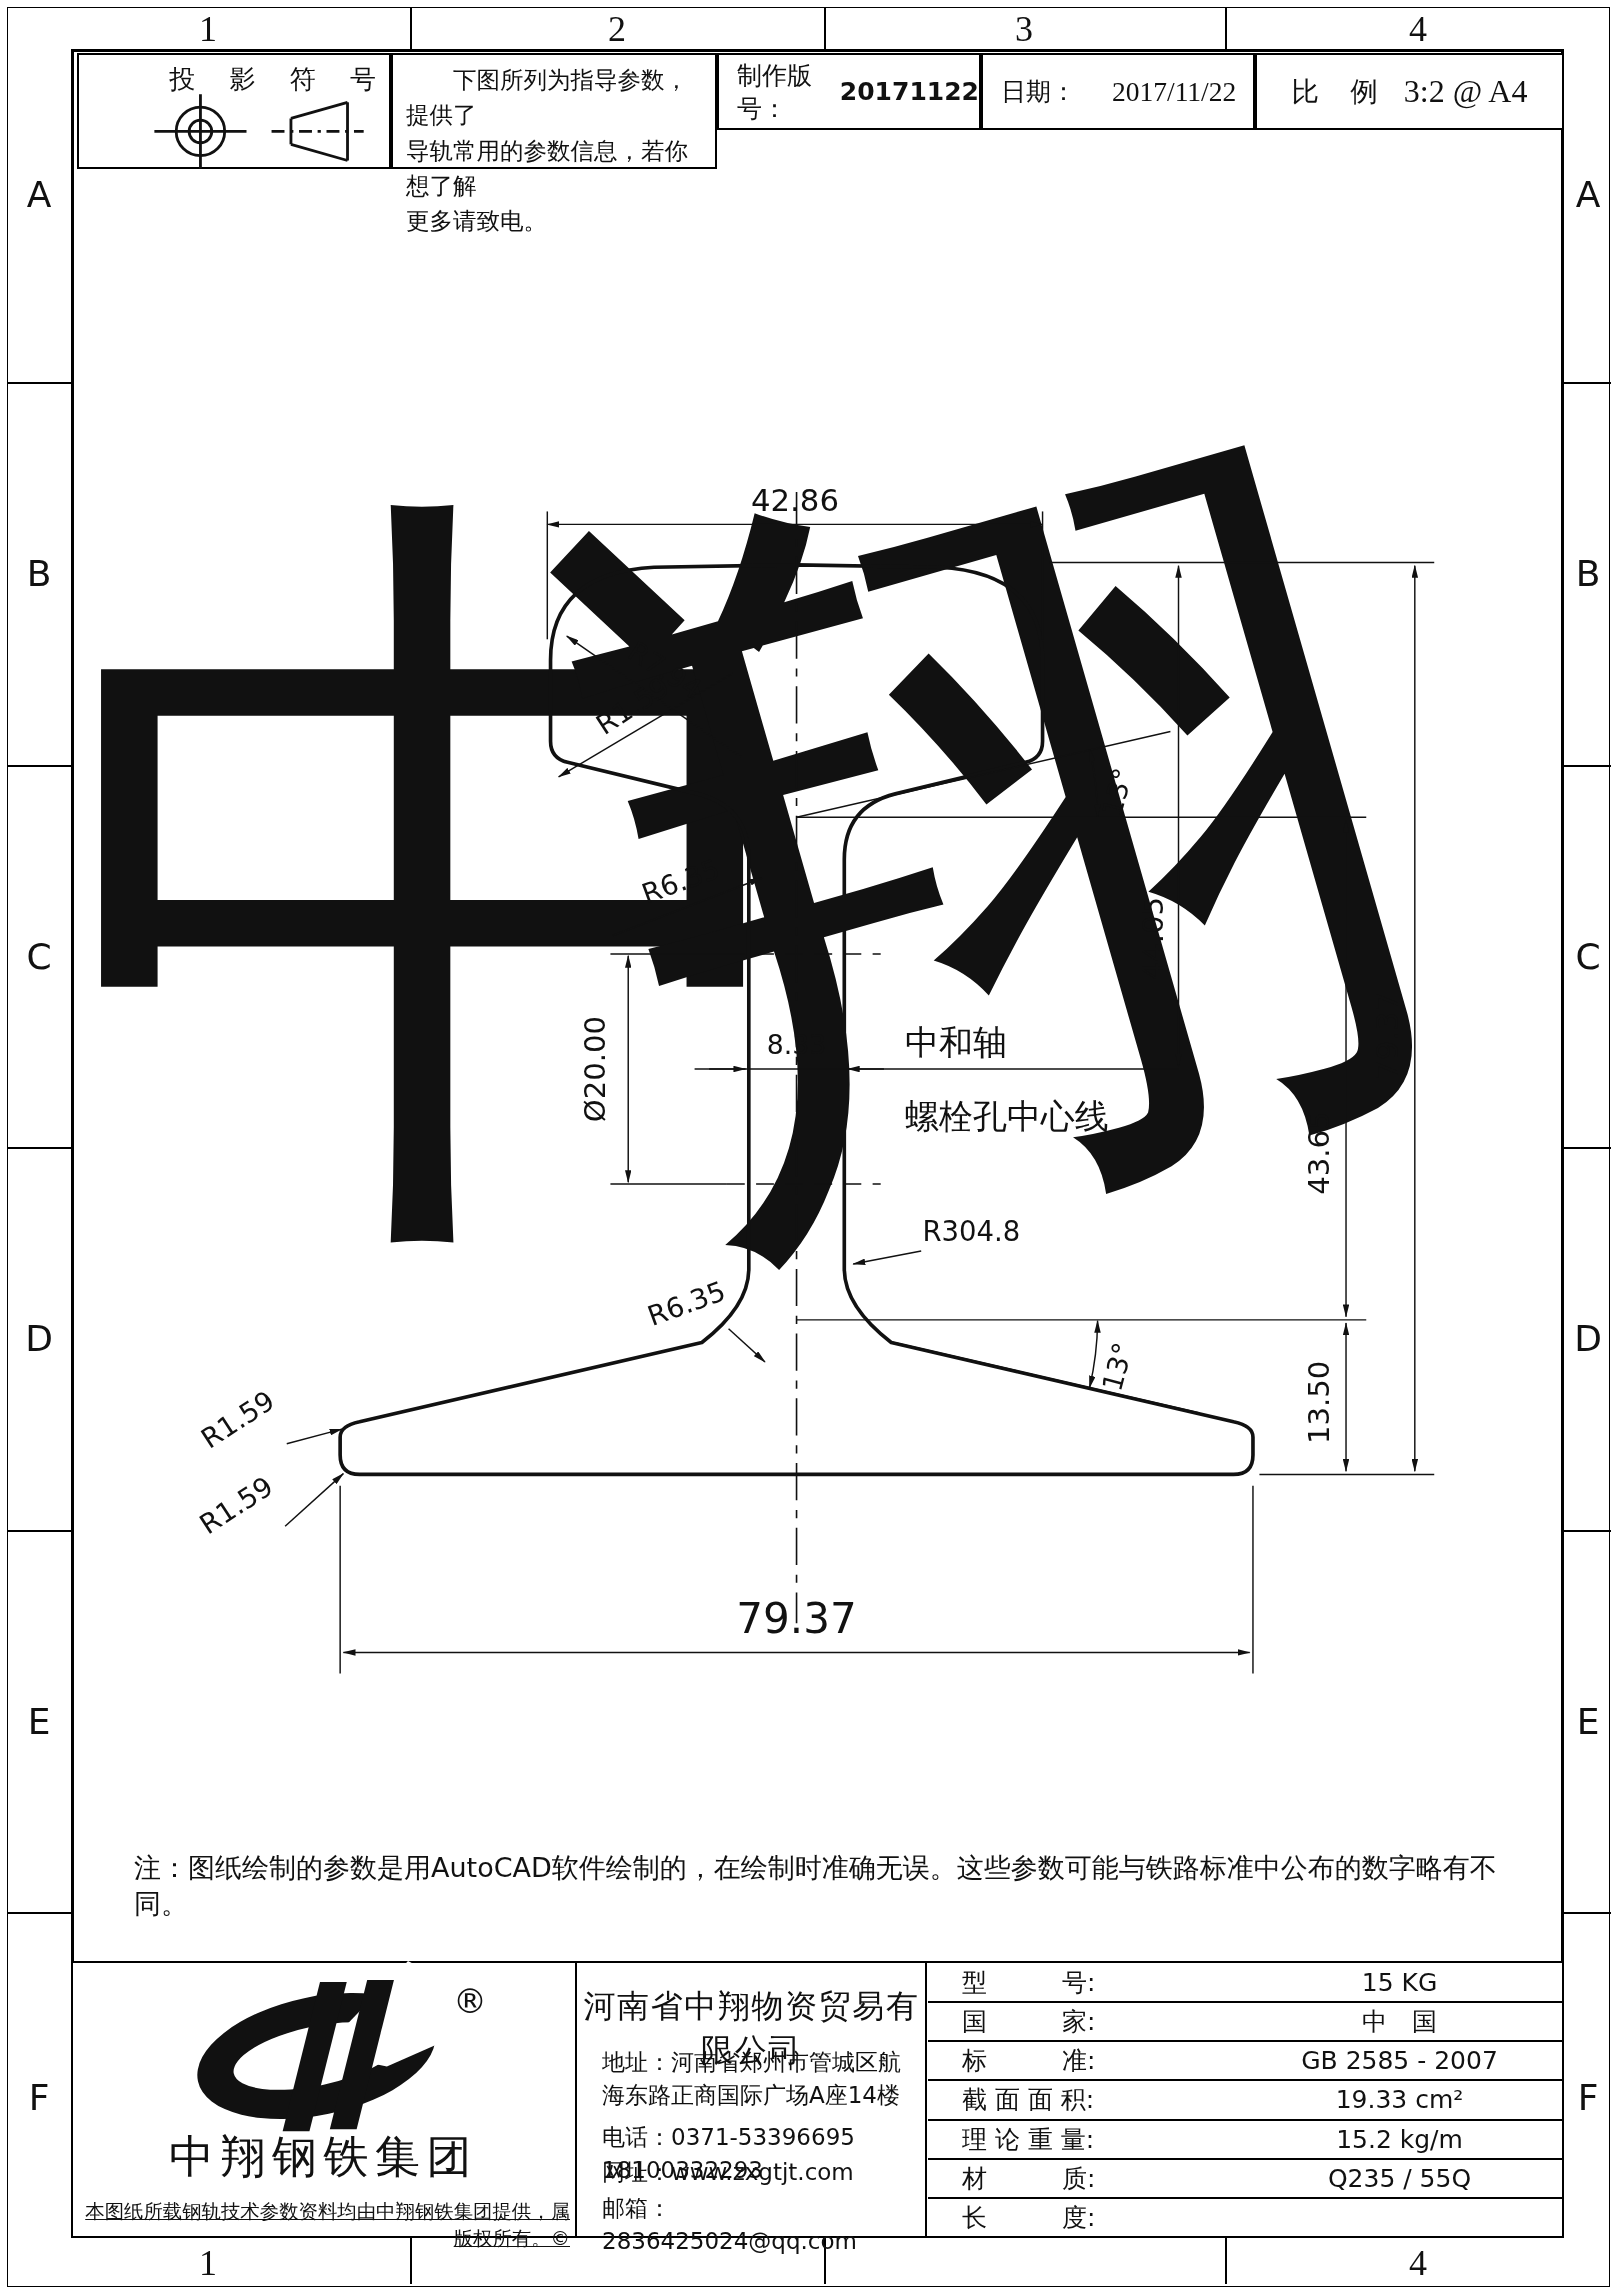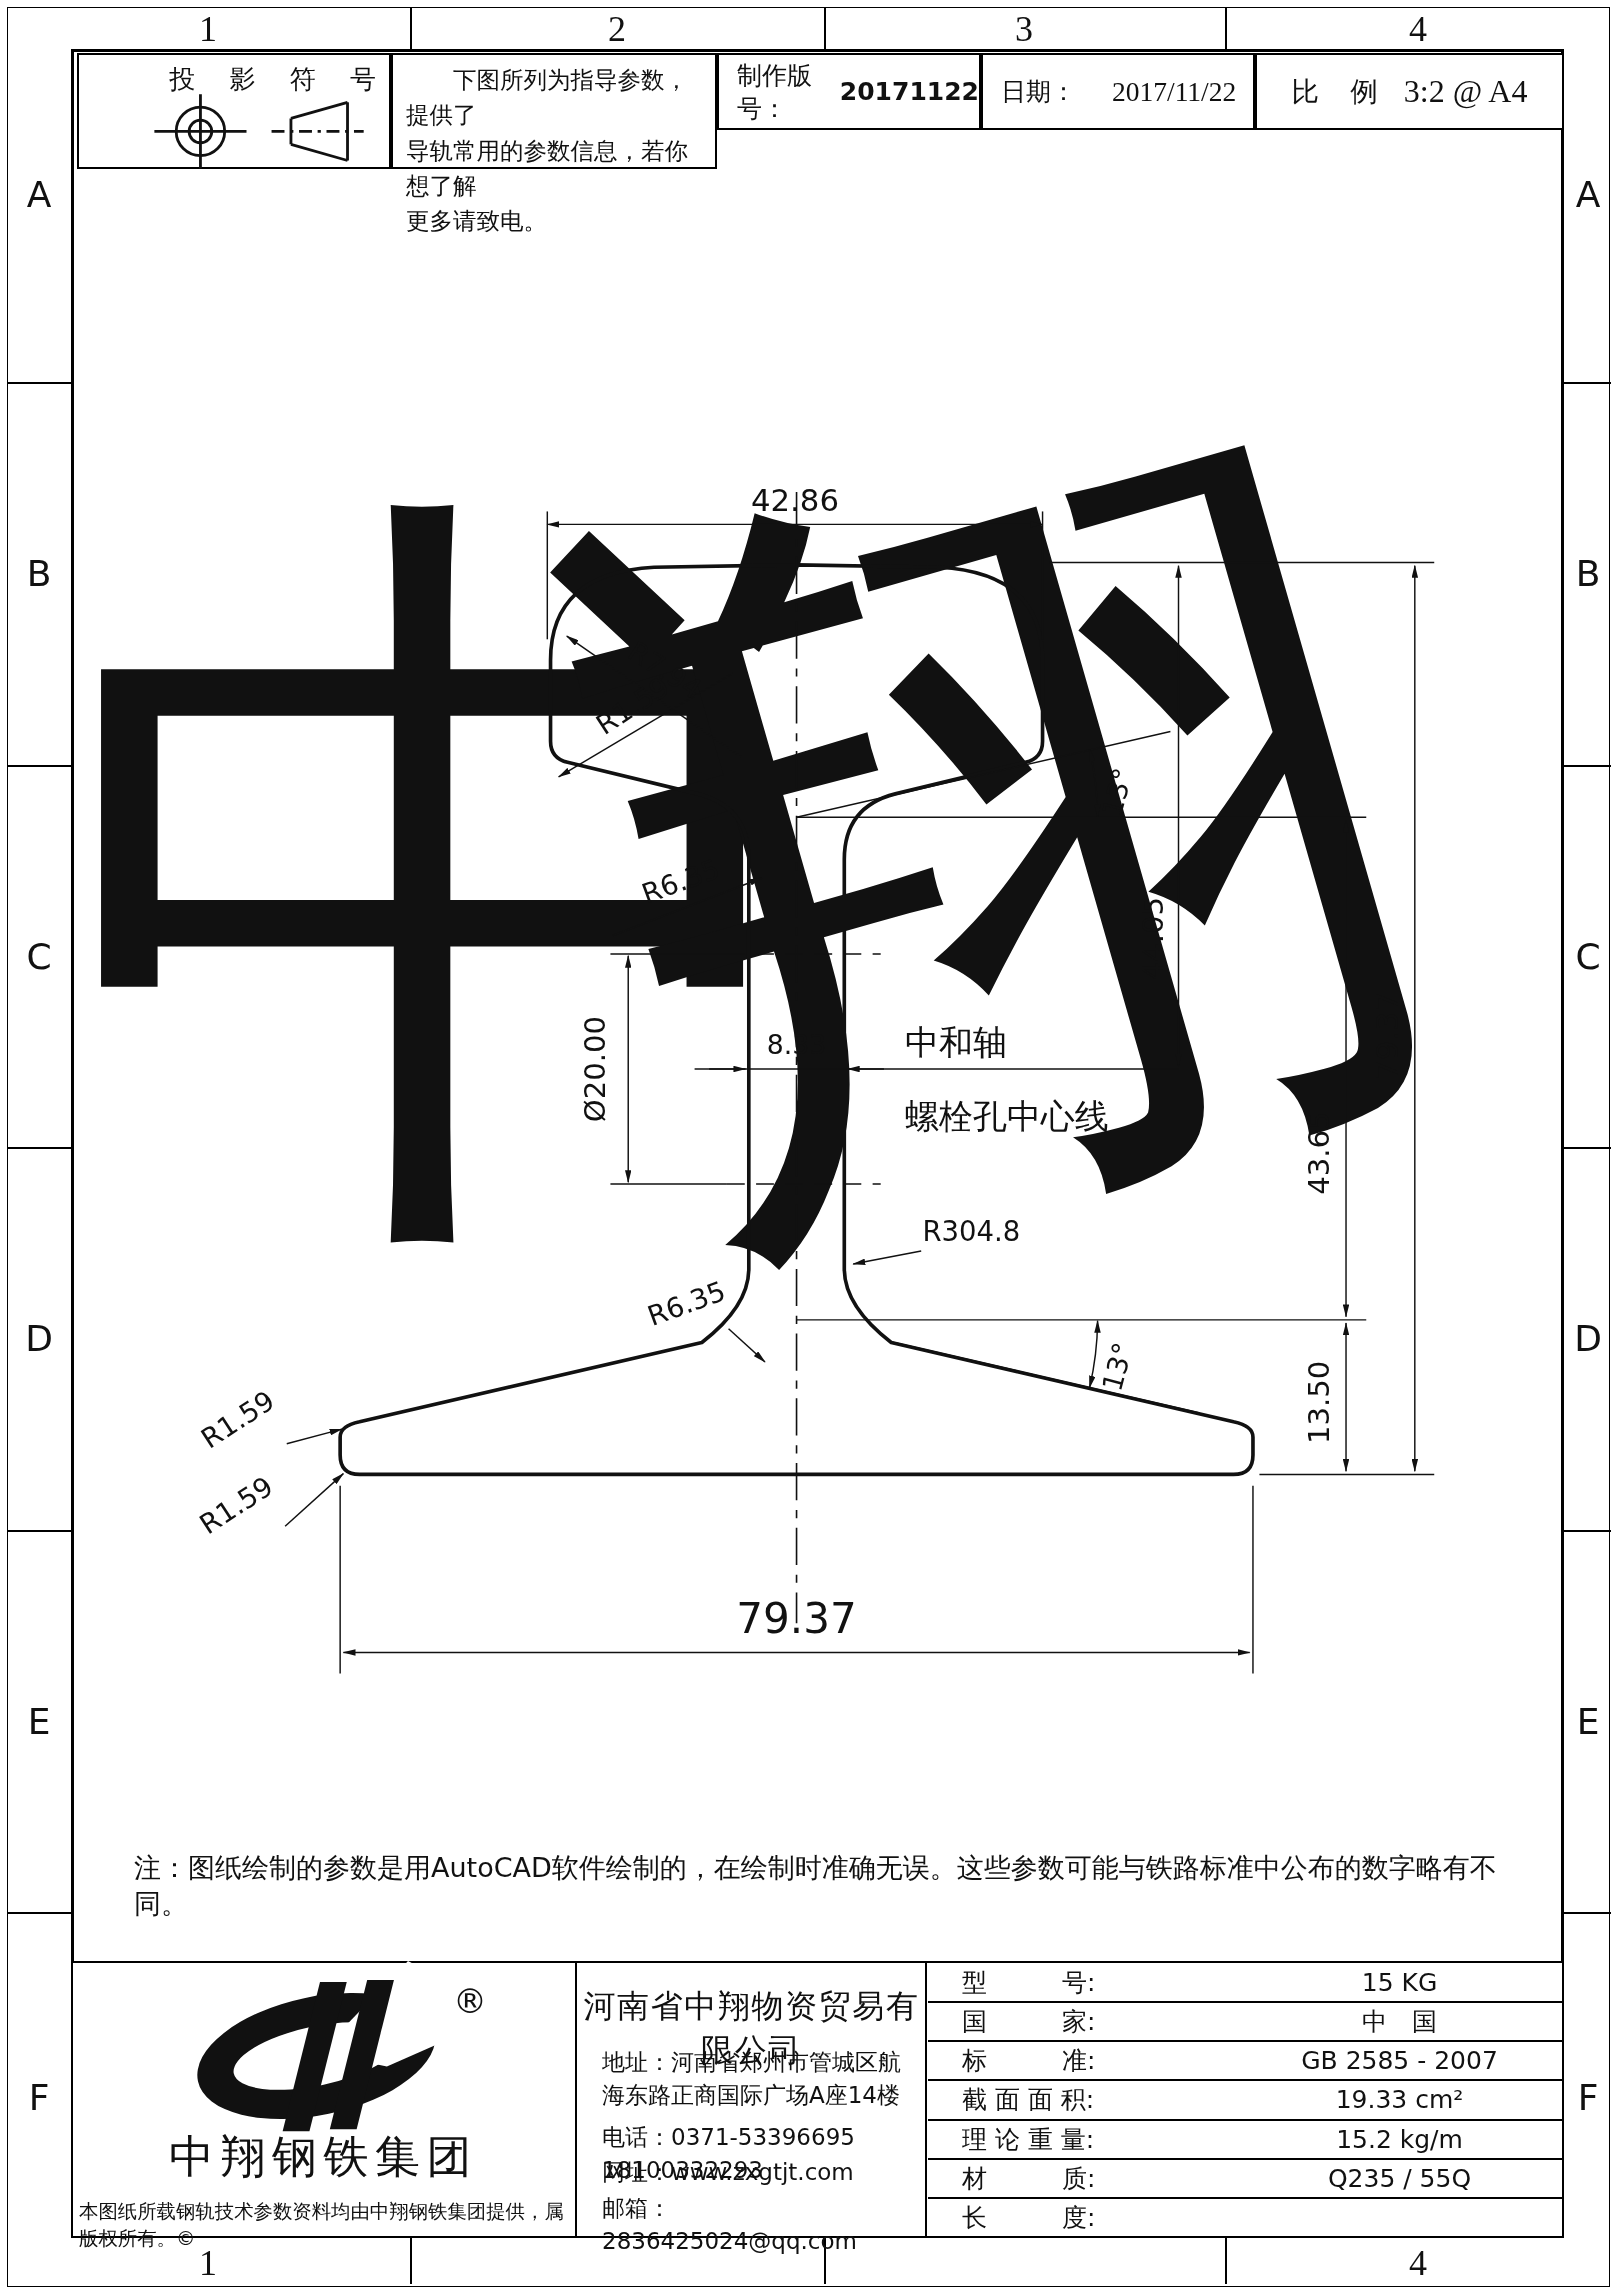--- a/index.html
+++ b/index.html
@@ -17,21 +17,21 @@
   .hbox{border:2.4px solid #000;box-sizing:border-box;background:#fff;}
   .projtitle{font-size:26px;letter-spacing:13px;text-align:right;padding-top:6.5px;}
   .guide{font-size:23.5px;line-height:1.5;padding:8px 11.3px 0 13px;}
   .hval{font-size:25px;display:flex;align-items:center;padding-left:18px;}
   .scale-box{font-size:27.5px;display:flex;align-items:center;justify-content:center;gap:14.6px;}
   
   .note{font-size:27px;}
   
   .tb-border{border:2.4px solid #000;box-sizing:border-box;}
   .brandname{font-size:45px;letter-spacing:6.5px;text-align:center;}
-  .copyright{font-size:19.4px;text-align:left;}
+  .copyright{font-size:19.4px;text-align:right;text-decoration:underline;}
   .companyname{font-size:32px;letter-spacing:1.6px;text-align:center;}
   .companyinfo{font-size:23px;line-height:1.42;}
   .specrow{display:flex;align-items:center;border-bottom:2.4px solid #000;flex:1;}
   .specrow:last-child{border-bottom:none;}
   .speclabel{flex:0 0 275px;padding-left:34px;font-size:25px;}
   .specvalue{flex:1;text-align:center;font-size:25px;}
   svg{overflow:visible;}
   svg text{font-family:"DejaVu Sans","Liberation Sans",sans-serif;fill:#111;}
 </style>
 </head>

